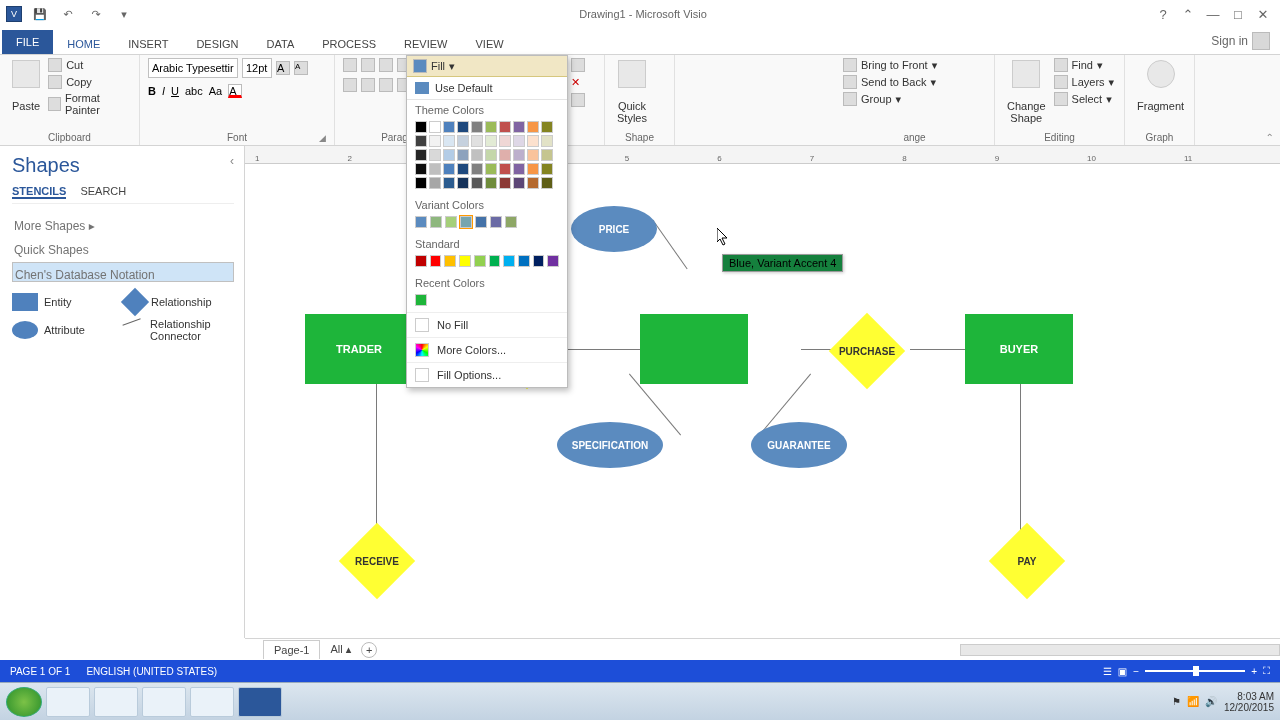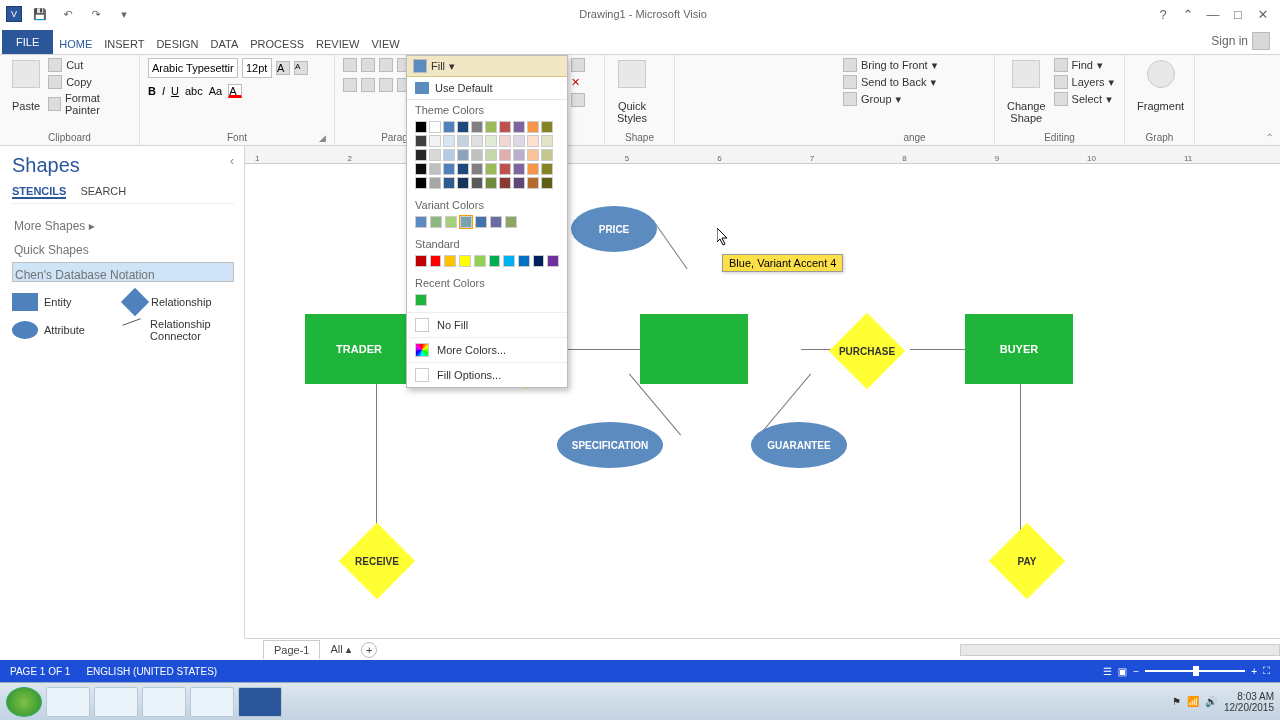--- a/index.html
+++ b/index.html
@@ -9,21 +9,21 @@
 .titlebar { height:28px; background:#fff; display:flex; align-items:center; font-size:11px; color:#444; }
 .titlebar .left-icons { display:flex; gap:8px; padding:0 6px; align-items:center; }
 .titlebar .icon-box { width:16px; height:16px; background:#2b579a; border:1px solid #1e3f6f; font-size:9px; color:#fff; display:flex; align-items:center; justify-content:center; }
 .titlebar .qat-icon { width:20px; height:20px; display:flex; align-items:center; justify-content:center; color:#666; }
 .titlebar .title { flex:1; text-align:center; color:#666; }
 .titlebar .win-btns { display:flex; gap:3px; padding:0 6px; font-size:13px; color:#666; }
 .titlebar .win-btns span { width:22px; text-align:center; }
 
 
 .ribbon-tabs { height:26px; display:flex; align-items:flex-end; padding-left:2px; font-size:12px; }
-.ribbon-tabs .tab { padding:4px 6px; color:#444; cursor:pointer; text-transform:uppercase; font-size:11px; }
+.ribbon-tabs .tab { padding:4px 14px; color:#444; cursor:pointer; text-transform:uppercase; font-size:11px; }
 .ribbon-tabs .tab.file { background:#2b579a; color:#fff; padding:6px 14px; }
 .ribbon-tabs .tab.active { color:#2b579a; }
 .ribbon-tabs .signin { margin-left:auto; padding:4px 10px; color:#666; display:flex; align-items:center; gap:4px; }
 .signin .avatar { width:18px; height:18px; background:#d8d8d8; border:1px solid #bbb; }
 
 
 .ribbon { height:92px; border-top:1px solid #d4d4d4; border-bottom:1px solid #d4d4d4; background:#f9f9f9; display:flex; position:relative; }
 .ribbon-group { border-right:1px solid #e1e1e1; padding:3px 8px 2px 8px; display:flex; flex-direction:column; font-size:11px; }
 .ribbon-group .g-body { flex:1; display:flex; align-items:flex-start; gap:4px; }
 .ribbon-group .g-label { text-align:center; color:#666; font-size:10px; padding-top:2px; position:relative; }
@@ -75,21 +75,21 @@
 .fill-dd .hdr .sw { width:14px; height:12px; background:#5b8bbf; }
 .fill-dd .sect { padding:4px 8px 2px; color:#666; font-size:11px; }
 .color-grid { padding:3px 8px 6px; display:grid; grid-template-columns:repeat(10,12px); gap:2px; }
 .color-grid .c { width:12px; height:12px; border:1px solid #ccc; }
 .v-row, .s-row, .r-row { padding:3px 8px 6px; display:flex; gap:3px; }
 .v-row .c, .s-row .c, .r-row .c { width:12px; height:12px; border:1px solid #ccc; }
 .dd-item { padding:5px 8px; display:flex; align-items:center; gap:8px; border-top:1px solid #eee; }
 .dd-item .mi { width:14px; height:14px; border:1px solid #ccc; }
 
 
-.tooltip { position:absolute; background:#fde047; border:1px solid #9a9a9a; font-size:11px; padding:2px 6px; z-index:60; white-space:nowrap; box-shadow:1px 1px 3px rgba(0,0,0,.2); }
+.tooltip { position:absolute; background:#15803d; border:1px solid #9a9a9a; font-size:11px; padding:2px 6px; z-index:60; white-space:nowrap; box-shadow:1px 1px 3px rgba(0,0,0,.2); }
 .cursor { position:absolute; width:12px; height:18px; z-index:70; }
 
 
 .page-tabs { position:absolute; left:245px; right:0; bottom:22px; height:22px; border-top:1px solid #d4d4d4; background:#fff; display:flex; align-items:center; gap:10px; padding-left:18px; font-size:11px; color:#444; }
 .page-tabs .pt { padding:3px 10px; border:1px solid #ccc; border-bottom:none; background:#fff; }
 .page-tabs .add { width:16px; height:16px; border:1px solid #bbb; border-radius:50%; text-align:center; line-height:14px; }
 
 
 .statusbar { position:absolute; bottom:0; left:0; right:0; height:22px; background:#1d4ed8; color:#fff; font-size:10px; display:flex; align-items:center; padding:0 10px; gap:16px; }
 .statusbar .sp { flex:1; }

